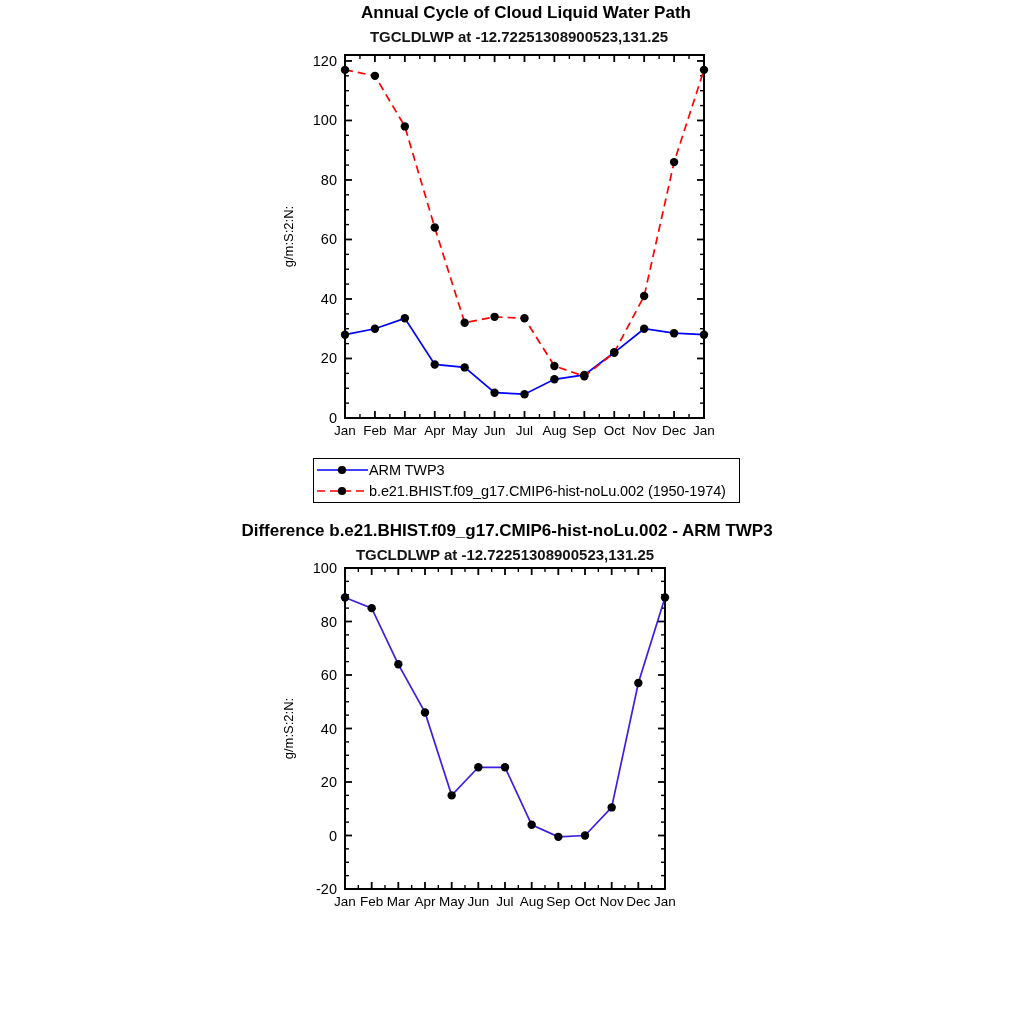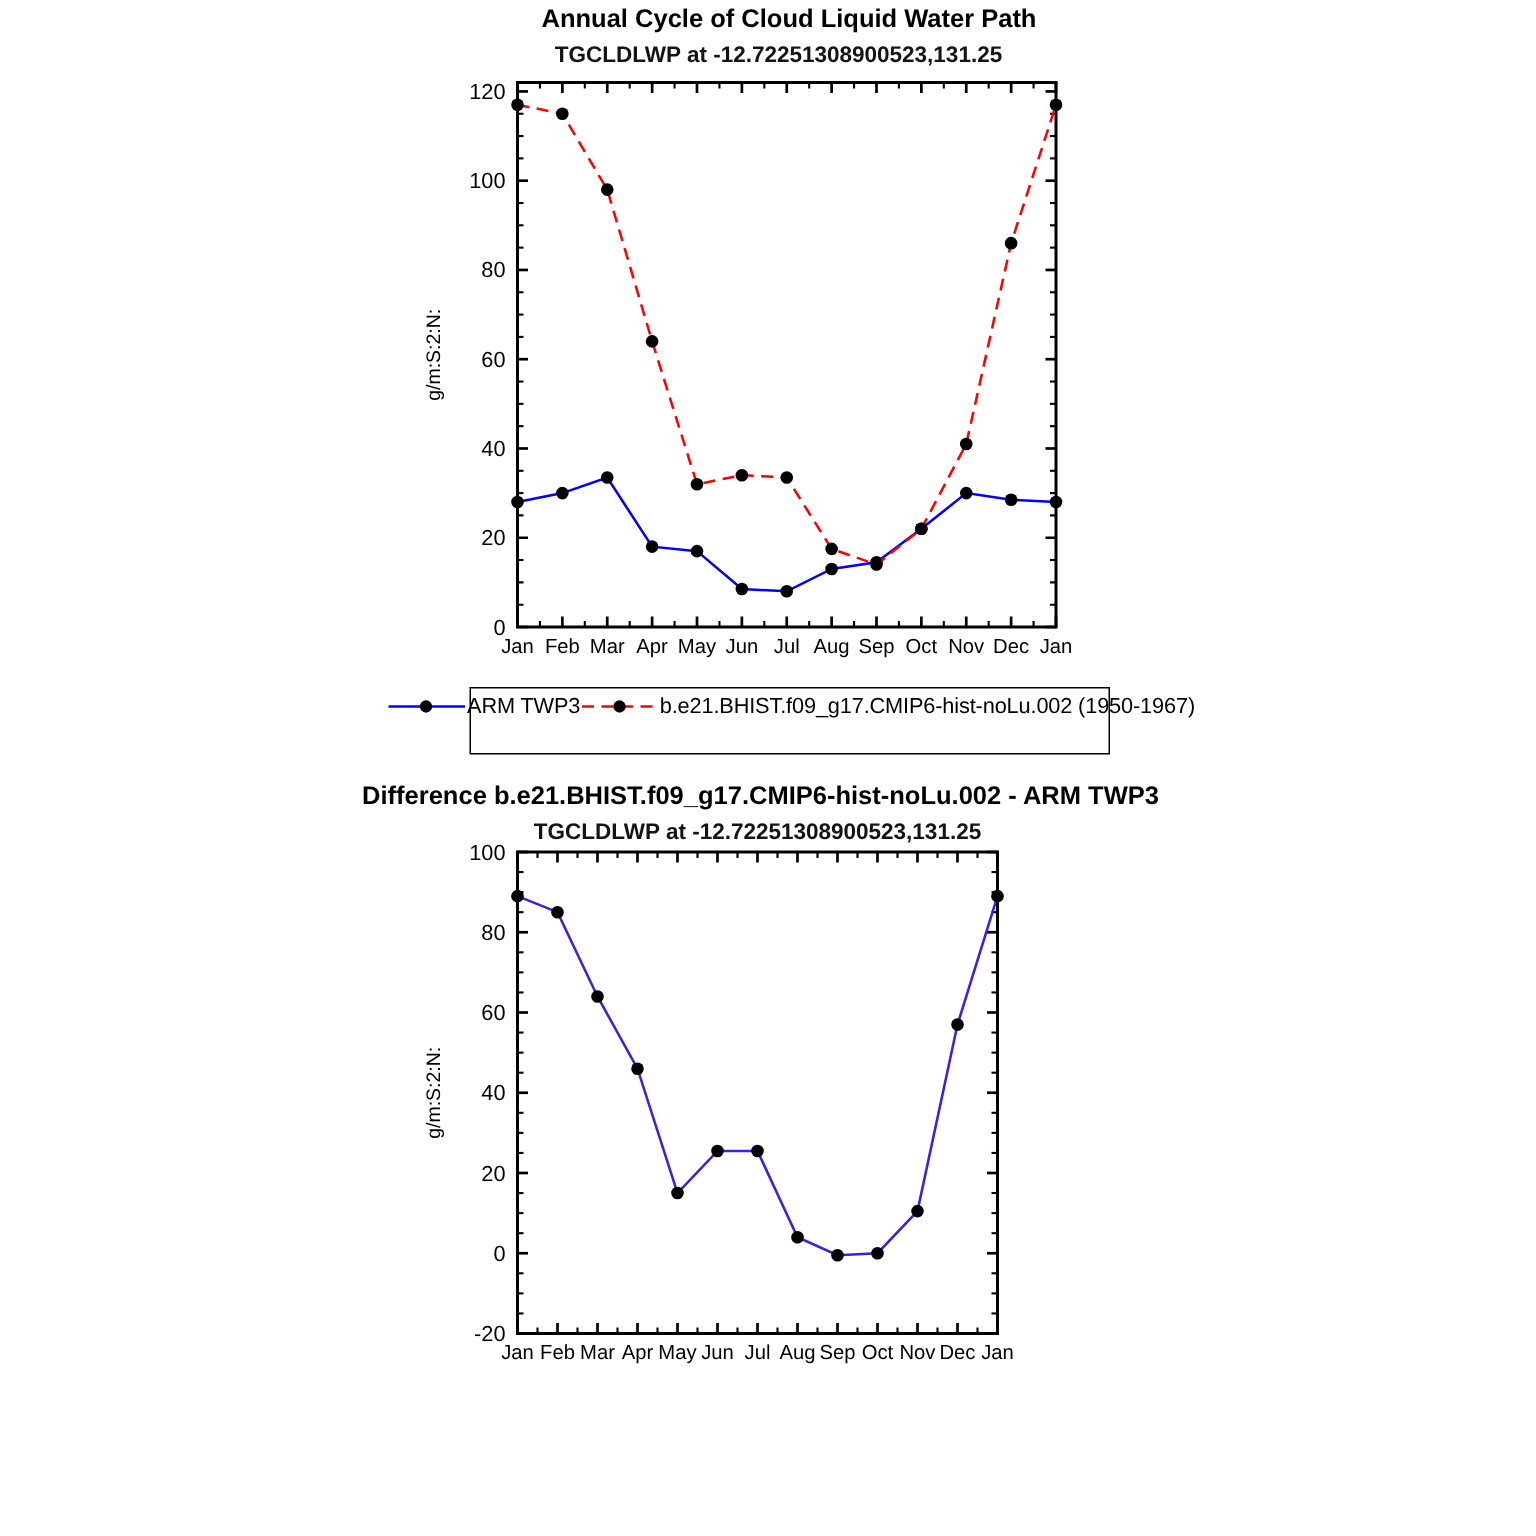--- a/index.html
+++ b/index.html
@@ -3,21 +3,21 @@
 <meta charset="utf-8">
 <style>
   html,body{margin:0;padding:0;background:#ffffff;}
   body{width:1024px;height:1024px;font-family:"Liberation Sans",sans-serif;color:#000;}
   .canvas{position:relative;width:1024px;height:1024px;background:#fff;overflow:hidden;}
   .chart-title{position:absolute;transform:translateX(-50%);font-weight:bold;font-size:17px;white-space:nowrap;color:#000;}
   .chart-subtitle{position:absolute;transform:translateX(-50%);font-size:15px;white-space:nowrap;color:#141414;font-weight:bold;}
   svg.plot{position:absolute;left:0;top:0;}
   svg text{font-family:"Liberation Sans",sans-serif;fill:#000;}
   .legend{position:absolute;left:313px;top:458px;width:427px;height:45px;border:1.6px solid #000;
-          box-sizing:border-box;display:flex;flex-direction:row;justify-content:center;padding:1px 0 1px 2px;background:#fff;}
+          box-sizing:border-box;display:flex;flex-direction:column;justify-content:center;padding:1px 0 1px 2px;background:#fff;}
   .legend-row{display:flex;align-items:center;height:21px;}
   .legend-row svg{flex:0 0 auto;display:block;}
   .legend-label{font-size:14.5px;white-space:nowrap;letter-spacing:-0.1px;}
 </style>
 </head>
 <body>
 
 <div class="canvas">
 
   <div class="chart-title" style="left:526px;top:3px;">Annual Cycle of Cloud Liquid Water Path</div>
@@ -182,21 +182,21 @@
         <line x1="1" y1="6" x2="52" y2="6" stroke="#0000ff" stroke-width="1.7"></line>
         <circle cx="26" cy="6" r="4.1" fill="#000000"></circle>
       </svg>
       <span class="legend-label">ARM TWP3</span>
     </div>
     <div class="legend-row">
       <svg width="53" height="12" viewBox="0 0 53 12">
         <line x1="1" y1="6" x2="52" y2="6" stroke="#ff0000" stroke-width="1.7" stroke-dasharray="8,5"></line>
         <circle cx="26" cy="6" r="4.1" fill="#000000"></circle>
       </svg>
-      <span class="legend-label">b.e21.BHIST.f09_g17.CMIP6-hist-noLu.002 (1950-1967)</span>
+      <span class="legend-label">b.e21.BHIST.f09_g17.CMIP6-hist-noLu.002 (1950-1974)</span>
     </div>
   </div>
 
   <div class="chart-title" style="left:507px;top:521px;">Difference b.e21.BHIST.f09_g17.CMIP6-hist-noLu.002 - ARM TWP3</div>
   <div class="chart-subtitle" style="left:505px;top:546px;">TGCLDLWP at -12.72251308900523,131.25</div>
 
   <svg class="plot" width="1024" height="1024" viewBox="0 0 1024 1024">
       <rect x="345" y="568" width="320" height="321" fill="none" stroke="#000000" stroke-width="2"></rect>
       <line x1="345" y1="889" x2="345" y2="882" stroke="#000000" stroke-width="1.8"></line>
       <line x1="345" y1="568" x2="345" y2="575" stroke="#000000" stroke-width="1.8"></line>

